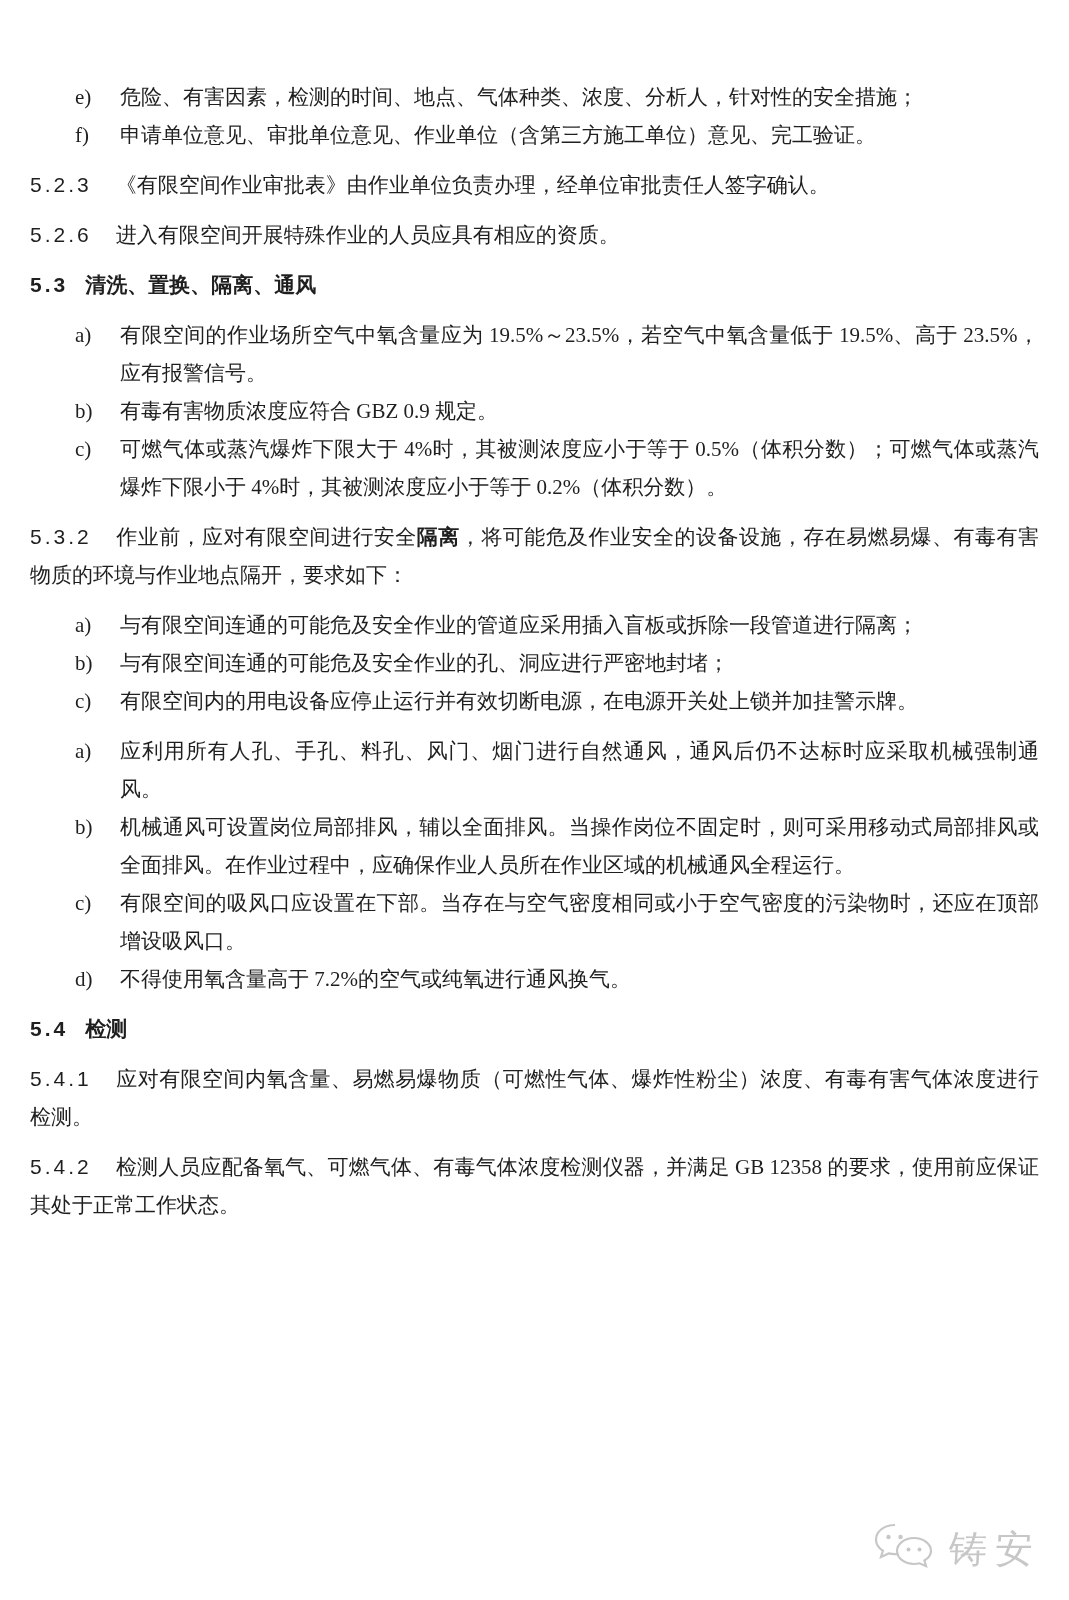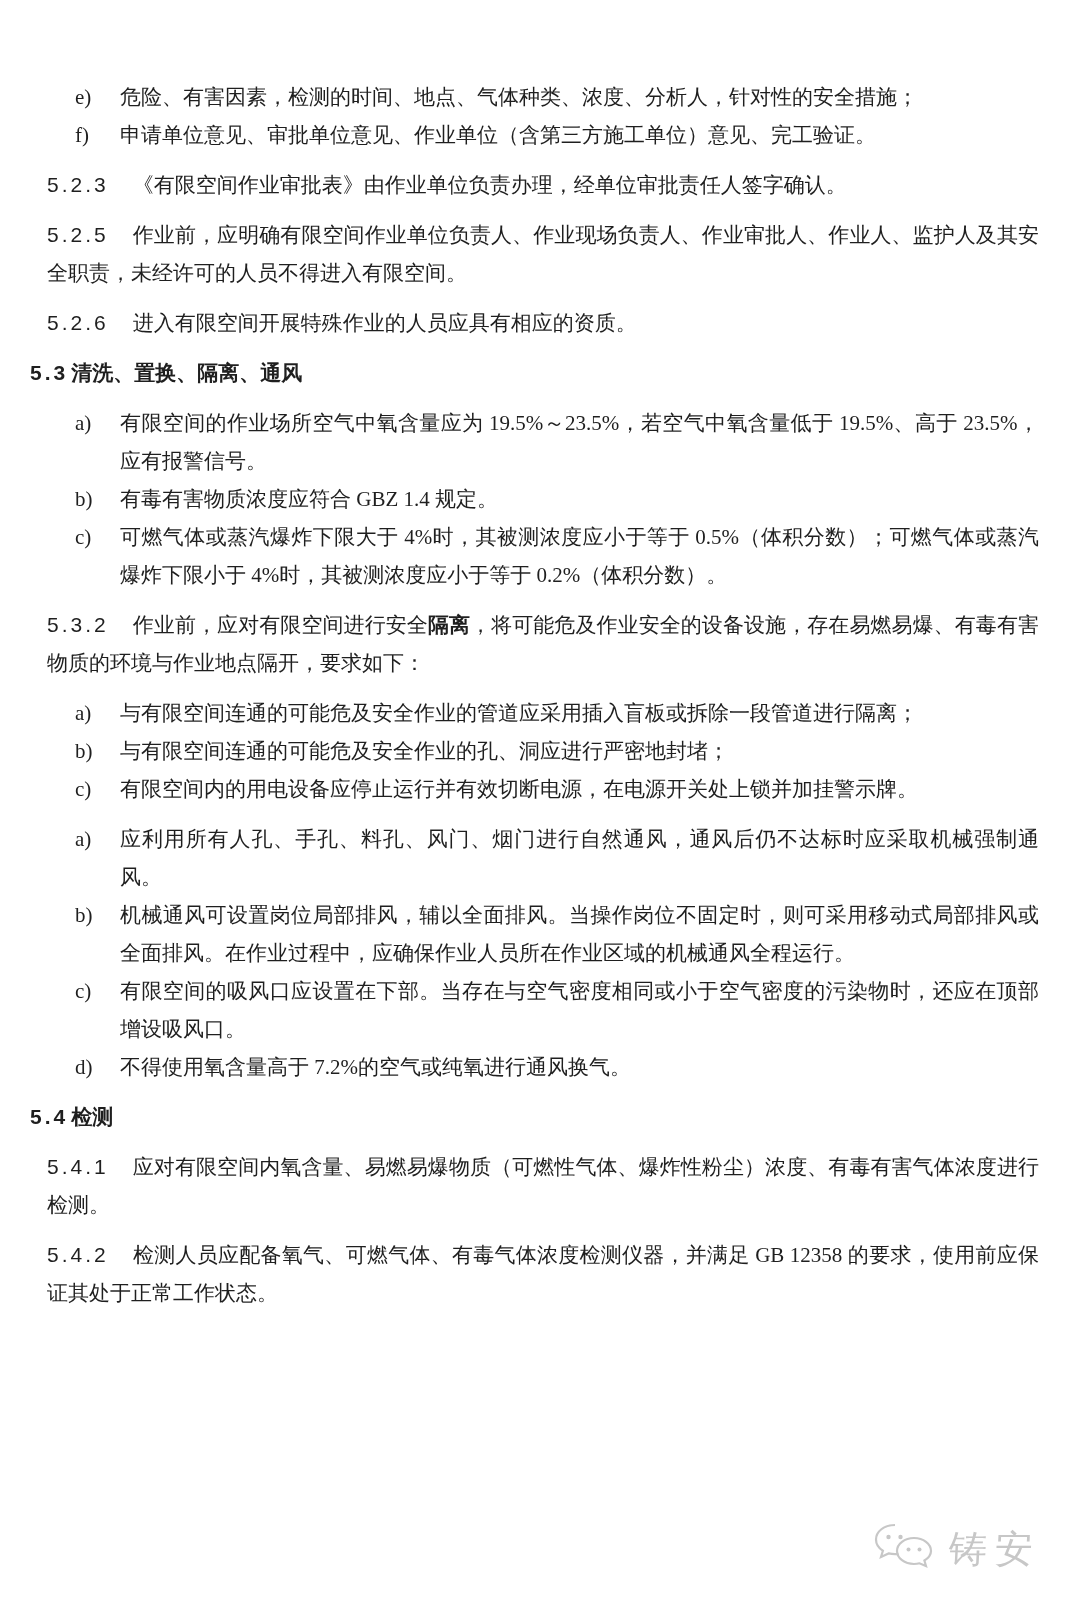--- a/index.html
+++ b/index.html
@@ -12,36 +12,36 @@
     font-family: "Liberation Serif", "DejaVu Serif", serif;
     color: #1f1f1f;
   }
   .page {
     padding: 78px 30px 0 30px;
   }
   p {
     font-size: 21px;
     line-height: 38px;
     text-align: justify;
-    margin: 0 0 12px 17px;
+    margin: 0 0 12px 0;
   }
   .clause .num {
     font-family: "Liberation Sans", "DejaVu Sans", sans-serif;
     letter-spacing: 3px;
     margin-right: 24px;
     white-space: nowrap;
   }
   .heading {
     font-family: "Liberation Sans", "DejaVu Sans", sans-serif;
     font-weight: 700;
     margin: 0 0 12px 0;
   }
   .heading .num {
     letter-spacing: 3px;
-    margin-right: 3px;
+    margin-right: 17px;
   }
   .b {
     font-weight: 700;
     font-family: "Liberation Sans", "DejaVu Sans", sans-serif;
   }
   .list { margin: 0 0 12px 0; }
   .list p {
     margin: 0;
     padding-left: 90px;
     position: relative;
@@ -75,31 +75,30 @@
 <div class="page">
 
   <div class="list">
     <p><span class="marker">e)</span><span>危险、有害因素，检测的时间、地点、气体种类、浓度、分析人，针对性的安全措施；</span></p>
     <p><span class="marker">f)</span><span>申请单位意见、审批单位意见、作业单位（含第三方施工单位）意见、完工验证。</span></p>
   </div>
 
   <p class="clause"><span class="num">5.2.3</span><span>《有限空间作业审批表》由作业单位负责办理，经单位审批责任人签字确认。</span></p>
 
 
-  <p class="clause"><span class="num">5.2.5</span><span>作业前，应明确有限空间作业单位负责人、作业现场负责人、作业审批人、作业人、监护人及其安全职责，未经许可的人员不得进入有限空间。</span></p>
 
   <p class="clause"><span class="num">5.2.6</span><span>进入有限空间开展特殊作业的人员应具有相应的资质。</span></p>
 
 
   <p class="heading"><span class="num">5.3</span><span>清洗、置换、隔离、通风</span></p>
 
 
   <div class="list">
     <p><span class="marker">a)</span><span>有限空间的作业场所空气中氧含量应为 19.5%～23.5%，若空气中氧含量低于 19.5%、高于 23.5%，应有报警信号。</span></p>
-    <p><span class="marker">b)</span><span>有毒有害物质浓度应符合 GBZ 1.4 规定。</span></p>
+    <p><span class="marker">b)</span><span>有毒有害物质浓度应符合 GBZ 0.9 规定。</span></p>
     <p><span class="marker">c)</span><span>可燃气体或蒸汽爆炸下限大于 4%时，其被测浓度应小于等于 0.5%（体积分数）；可燃气体或蒸汽爆炸下限小于 4%时，其被测浓度应小于等于 0.2%（体积分数）。</span></p>
   </div>
 
   <p class="clause"><span class="num">5.3.2</span><span>作业前，应对有限空间进行安全</span><span class="b">隔离</span><span>，将可能危及作业安全的设备设施，存在易燃易爆、有毒有害物质的环境与作业地点隔开，要求如下：</span></p>
 
   <div class="list">
     <p><span class="marker">a)</span><span>与有限空间连通的可能危及安全作业的管道应采用插入盲板或拆除一段管道进行隔离；</span></p>
     <p><span class="marker">b)</span><span>与有限空间连通的可能危及安全作业的孔、洞应进行严密地封堵；</span></p>
     <p><span class="marker">c)</span><span>有限空间内的用电设备应停止运行并有效切断电源，在电源开关处上锁并加挂警示牌。</span></p>
   </div>

